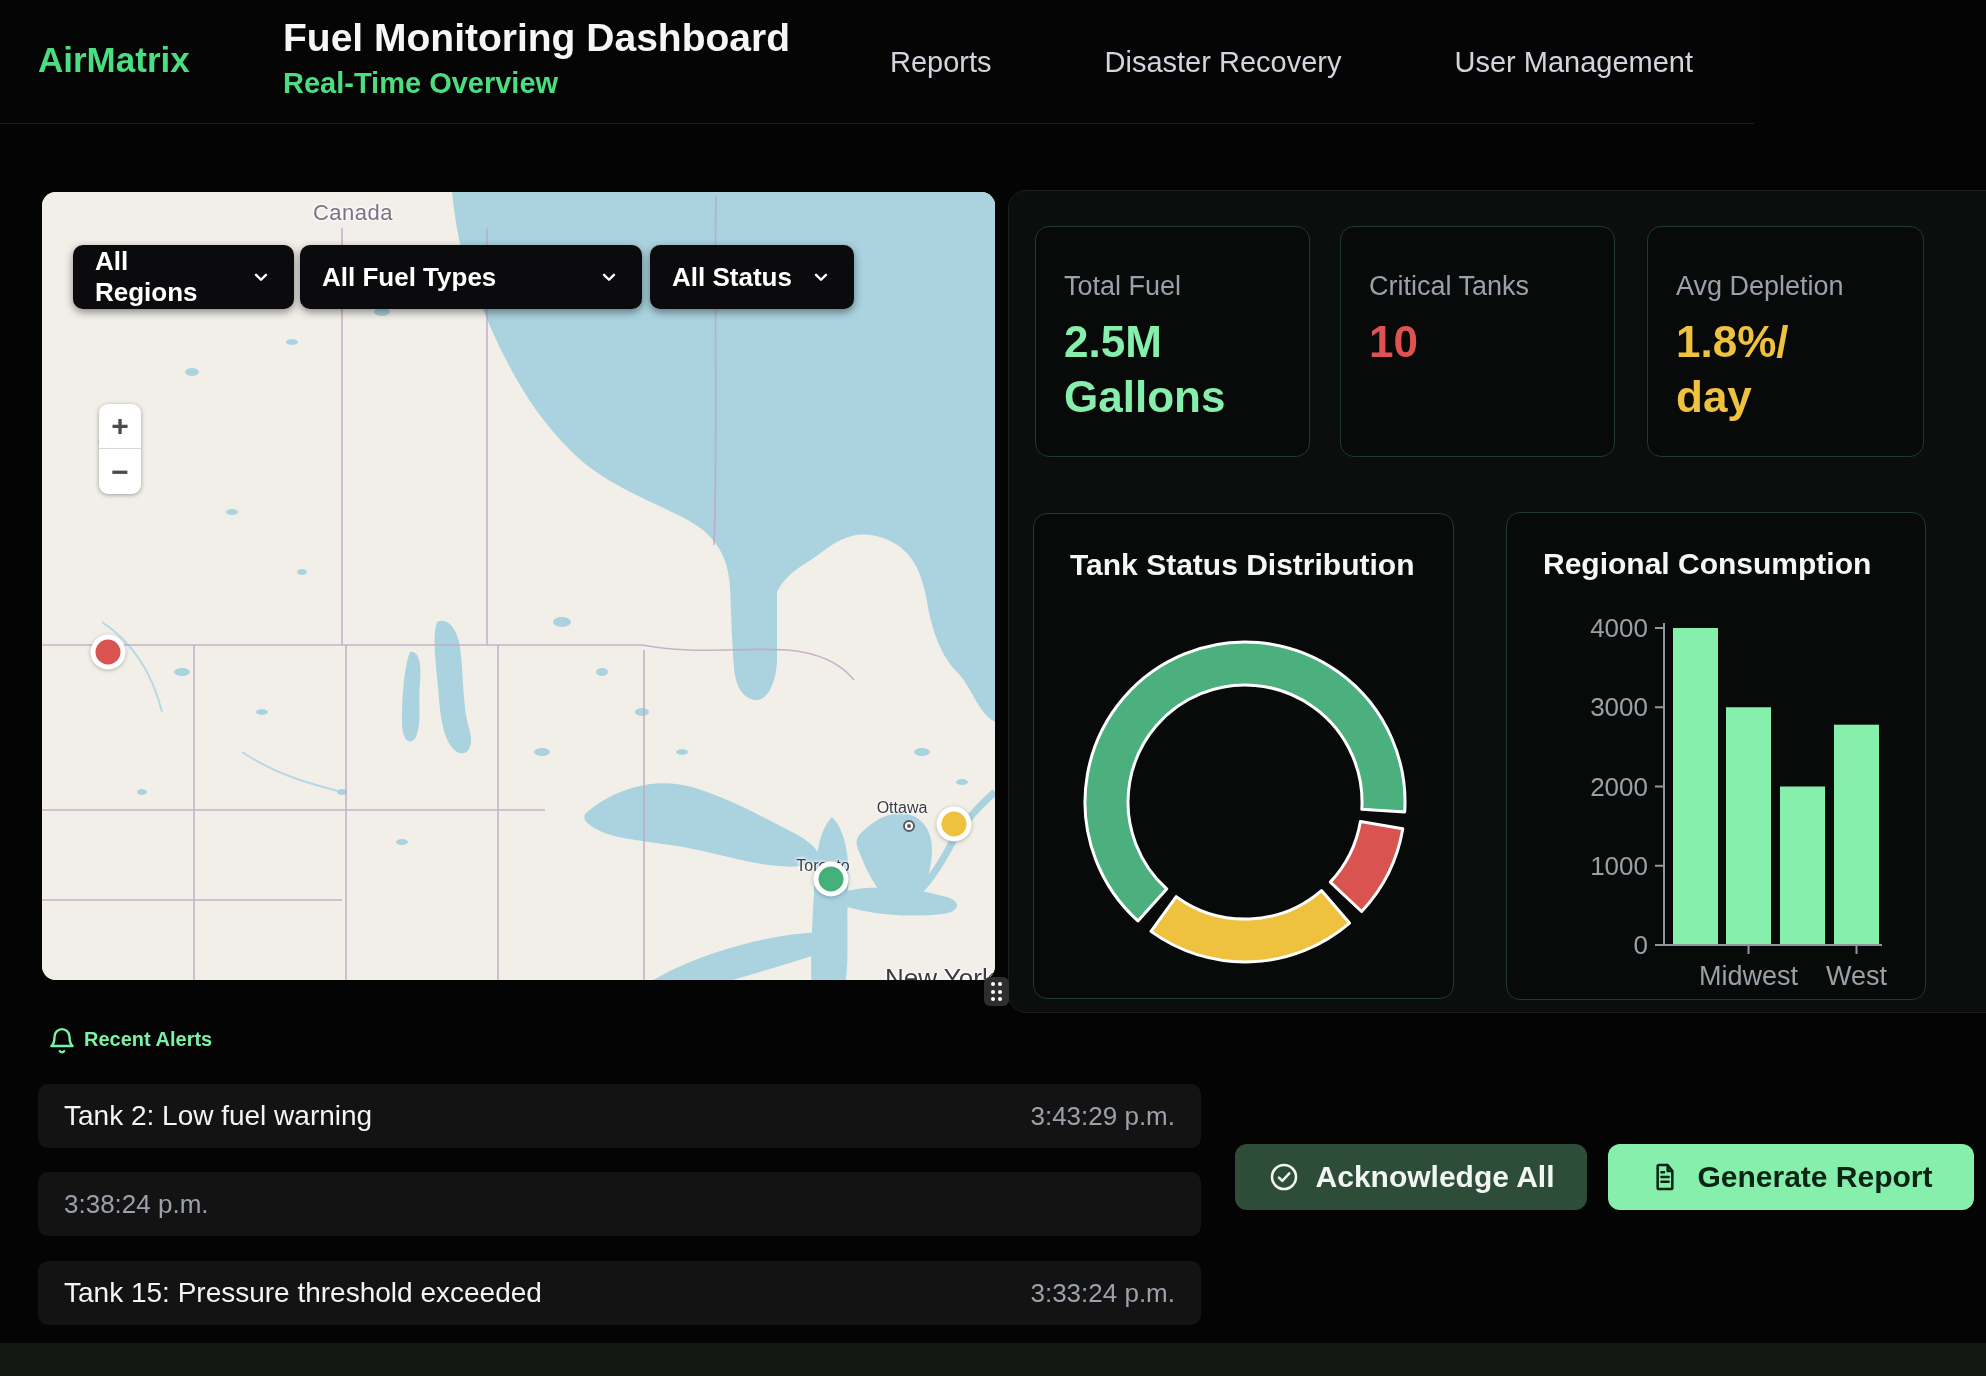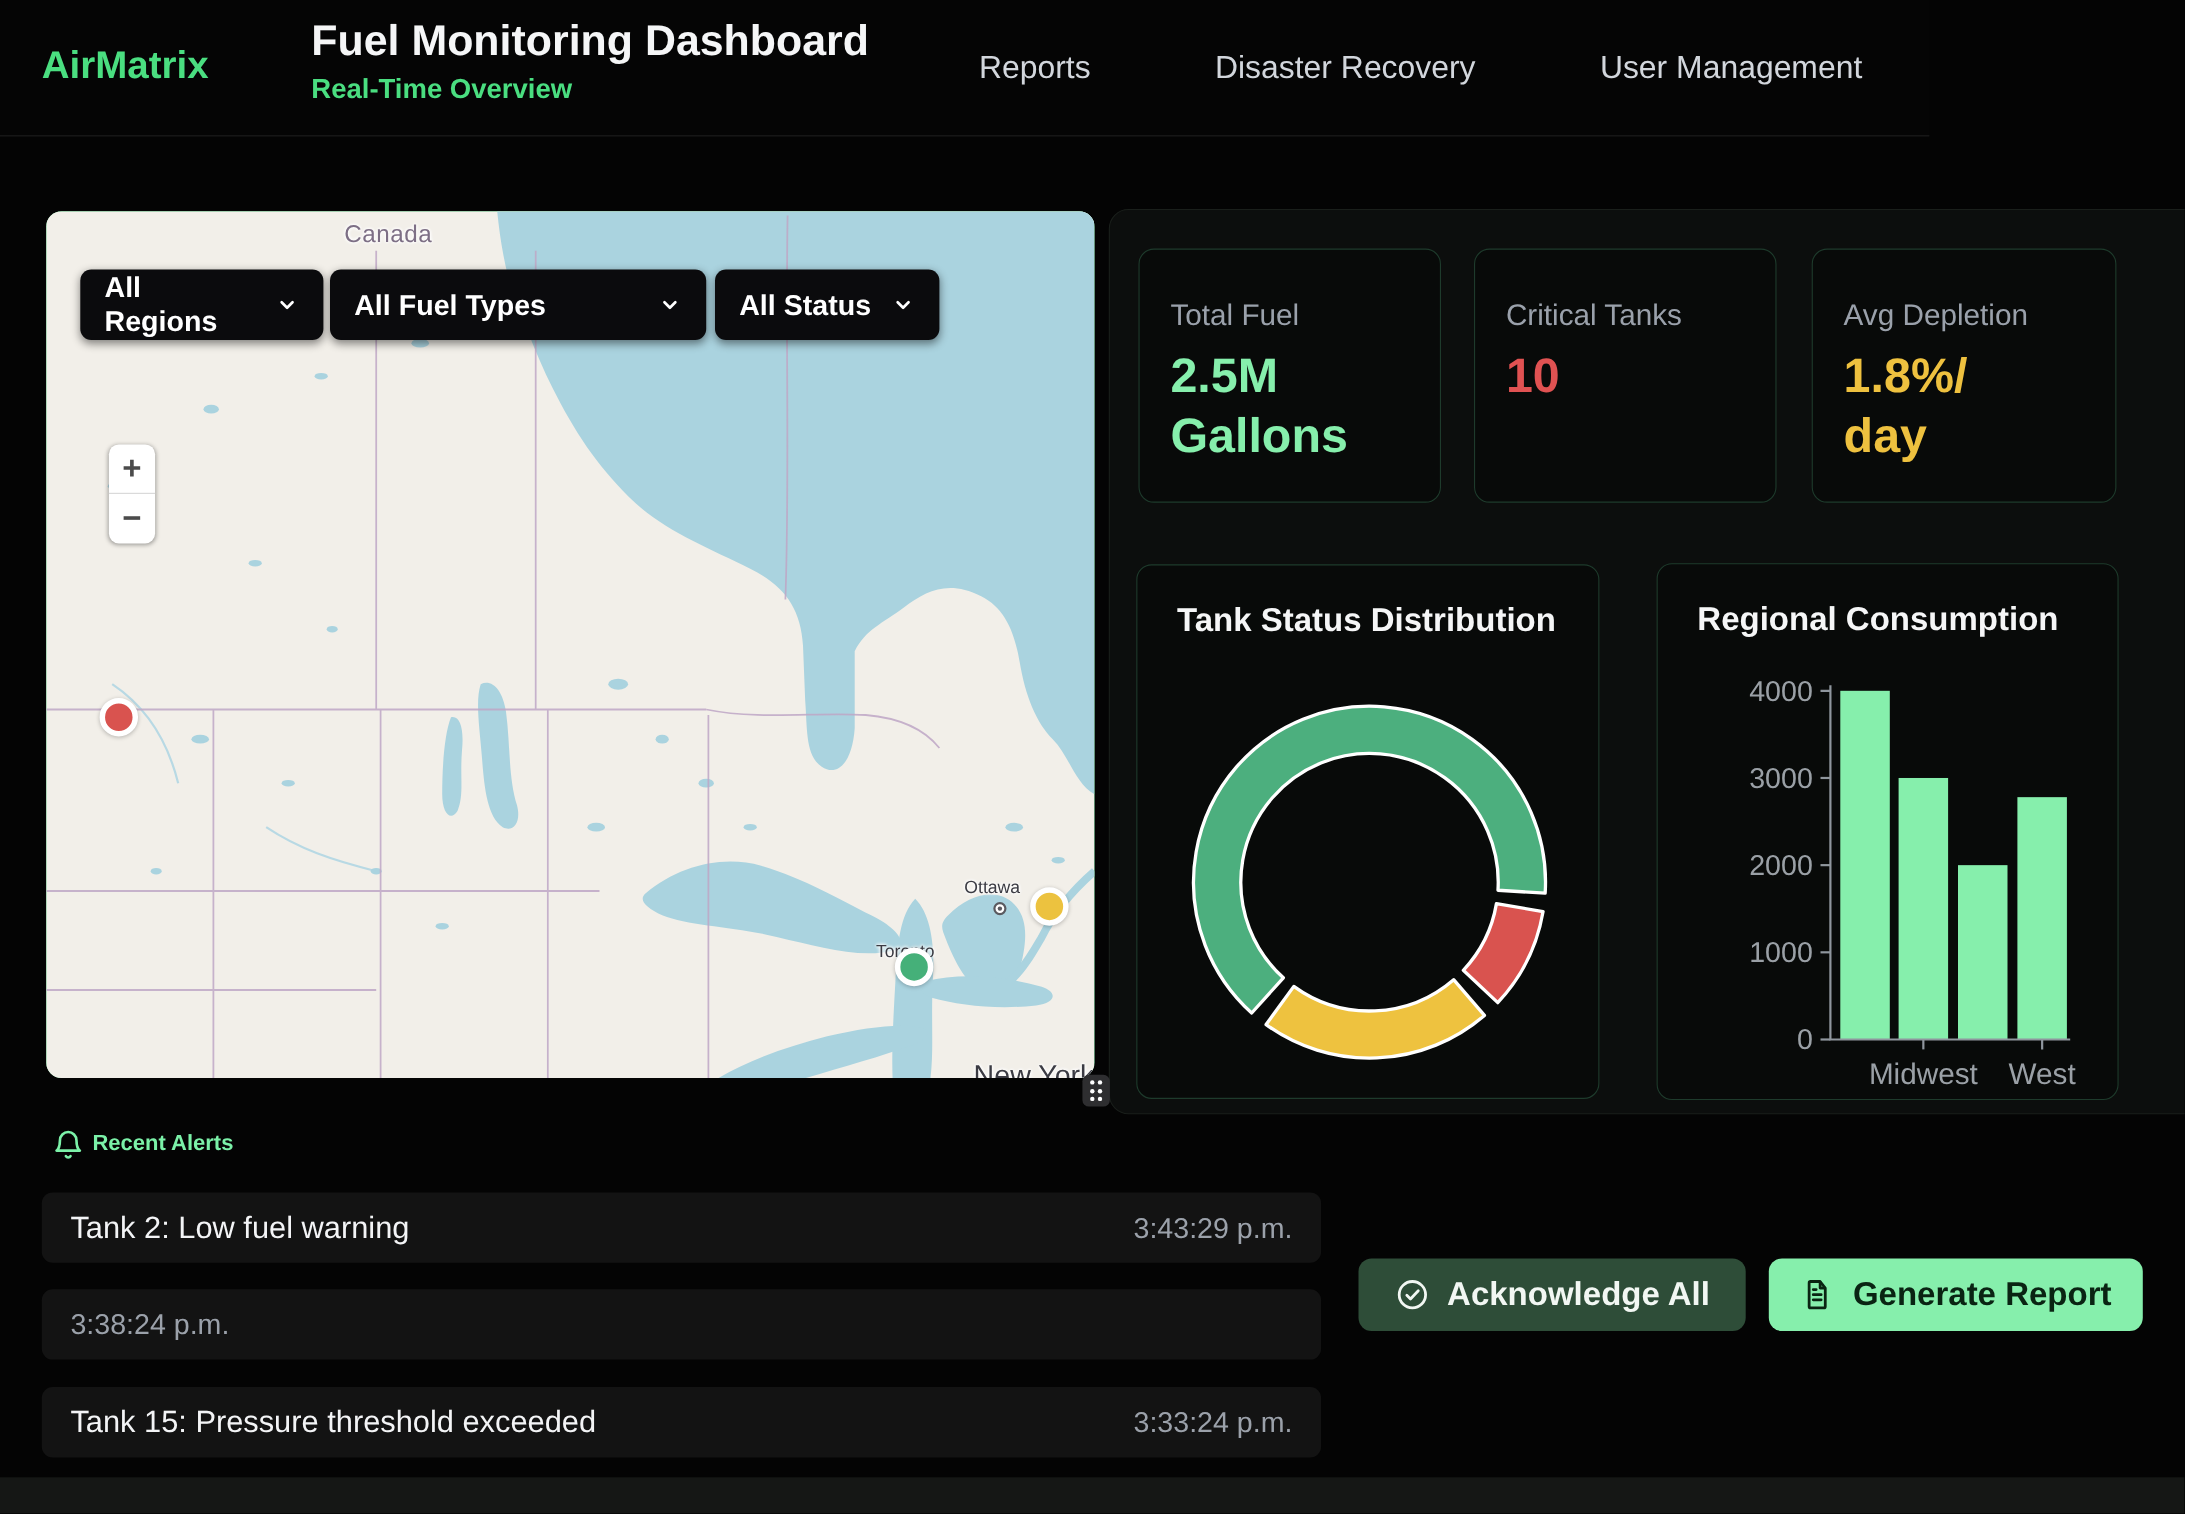--- a/index.html
+++ b/index.html
@@ -8,21 +8,21 @@
     width:1986px; height:1376px; position:relative; overflow:hidden;
     background:#040404; color:#f3f4f6;
     font-family:"Liberation Sans","DejaVu Sans",sans-serif;
   }
   
   .header { position:absolute; left:0; top:0; width:1754px; height:124px;
             background:#050505; border-bottom:1px solid #1e1e1e; }
   .brand { position:absolute; left:38px; top:40px; font-size:35px; font-weight:700; }
   .title-block { position:absolute; left:283px; top:16px; }
   .page-title { font-size:39px; font-weight:700; color:#f5f6f7; }
-  .page-subtitle { margin-top:7px; font-size:25px; font-weight:600; }
+  .page-subtitle { margin-top:7px; font-size:29px; font-weight:600; }
   .nav { position:absolute; right:61px; top:46px; display:flex; gap:113px; }
   .nav-item { font-size:29px; color:#d2d6dc; cursor:pointer; white-space:nowrap; }
 
   
   .map { position:absolute; left:42px; top:192px; width:953px; height:788px;
          border-radius:14px; overflow:hidden; background:#86efac; }
   .map svg.geo { position:absolute; left:0; top:0; }
   .map-label { position:absolute; transform:translate(-50%,-50%); white-space:nowrap;
                text-shadow:0 0 3px #fff,0 0 3px #fff,0 0 4px #fff; }
   .lbl-country { font-size:22px; color:#7d6f85; letter-spacing:.5px; }
@@ -72,21 +72,21 @@
                border-radius:10px; display:flex; align-items:center;
                justify-content:space-between; padding:0 26px; }
   .alert-text { font-size:28px; color:#f3f4f6; }
   .alert-time { font-size:26px; color:#9ba1aa; }
 
   .btn { position:absolute; top:1144px; height:66px; border-radius:12px; display:flex;
          align-items:center; justify-content:center; gap:16px; font-size:30px; font-weight:600;
          cursor:pointer; border:none; }
   .btn svg { width:32px; height:32px; }
   .btn-ack { left:1235px; width:352px; }
-  .btn-report { left:1608px; width:340px; }
+  .btn-report { left:1608px; width:366px; }
 
   .bottom-strip { position:absolute; left:0; top:1343px; width:1986px; height:33px;
                   background:#151715; }
 </style>
 </head>
 <body>
 
 <div class="header">
   <div class="brand" style="color: rgb(74, 222, 128);">AirMatrix</div>
   <div class="title-block">

